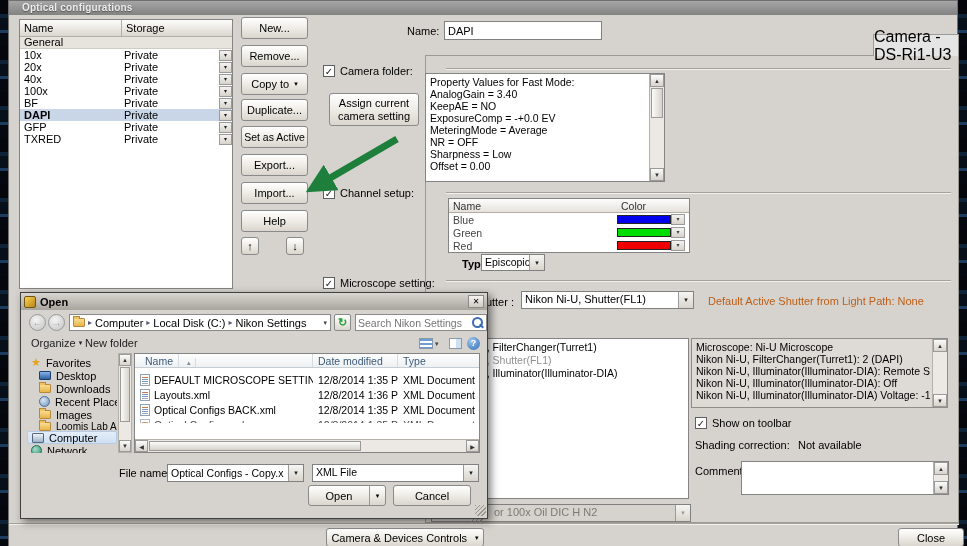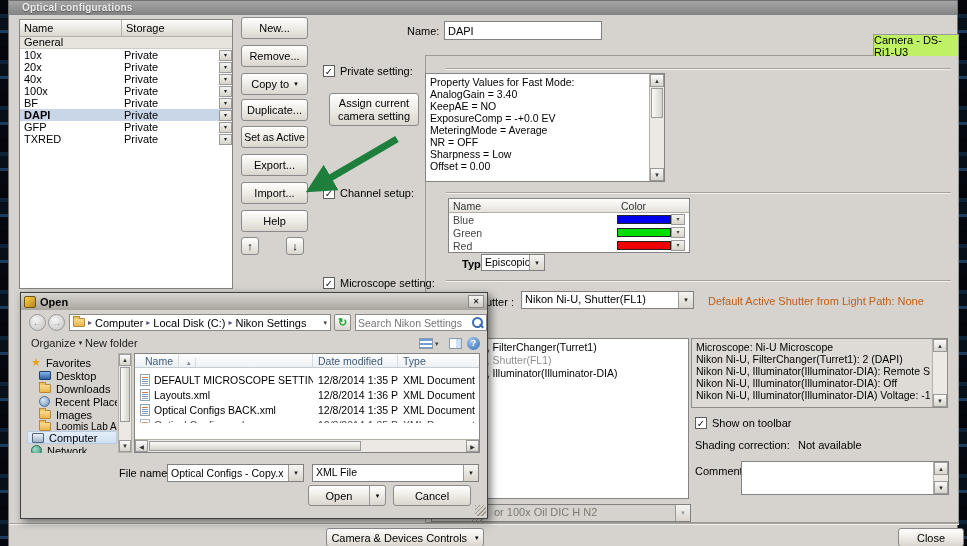--- a/index.html
+++ b/index.html
@@ -155,25 +155,25 @@
         <span>↑</span>
       </div>
     <div class="abs btn" style="left:277px;top:236px;width:18px;height:18px">
         <span>↓</span>
       </div>
 
     <span class="abs lbl" style="left:398px;top:24px">Name:</span>
     <input class="abs" style="left: 435px; top: 20px; width: 158px; height: 19px; border: 1px solid rgb(128, 128, 128); font-size: 11px; padding: 0px 3px; font-family: &quot;Liberation Sans&quot;, sans-serif;" value="DAPI">
 
     <div class="abs frame" style="left:416px;top:54px;width:534px;height:468px;background:#d6d3ce"></div>
-    <div class="abs" style="left:864px;top:33px;width:86px;height:22px;background:#bef264;border:1px solid #9c9a94;border-bottom:none;font-size:11px;display:flex;align-items:center;justify-content:center;z-index:2">Camera - DS-Ri1-U3</div>
+    <div class="abs" style="left:864px;top:33px;width:86px;height:22px;background:#e5e5e5;border:1px solid #9c9a94;border-bottom:none;font-size:16px;display:flex;align-items:center;justify-content:center;z-index:2">Camera - DS-Ri1-U3</div>
 
     <div class="abs cbrow" style="left:314px;top:64px">
         <span class="cb">✓</span>
-        <span>Private setting:</span>
+        <span>Camera folder:</span>
       </div>
     <div class="abs btn" style="left:320px;top:92px;width:90px;height:33px;text-align:center;line-height:13px;padding:2px">Assign current camera setting</div>
     <div class="abs cbrow" style="left:314px;top:186px">
         <span class="cb">✓</span>
         <span>Channel setup:</span>
       </div>
     <div class="abs cbrow" style="left:314px;top:276px">
         <span class="cb">✓</span>
         <span>Microscope setting:</span>
       </div>

